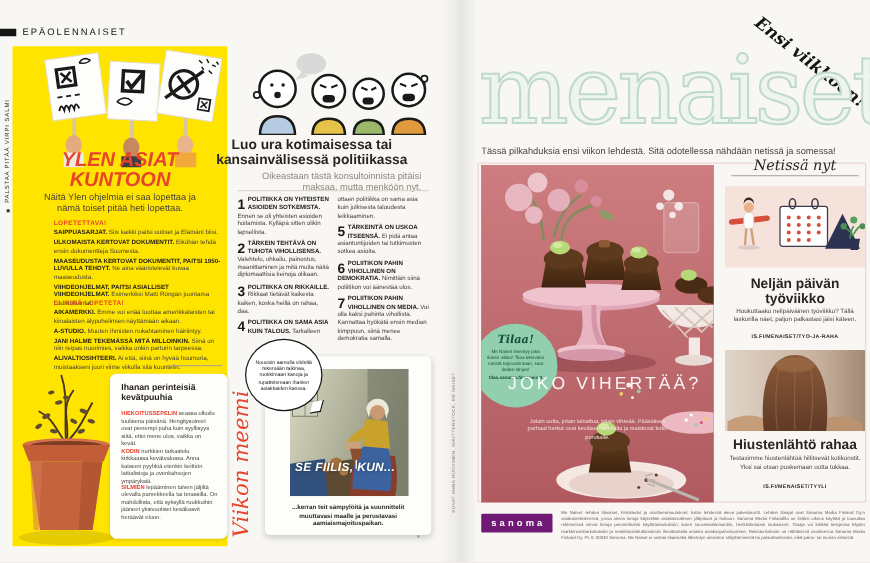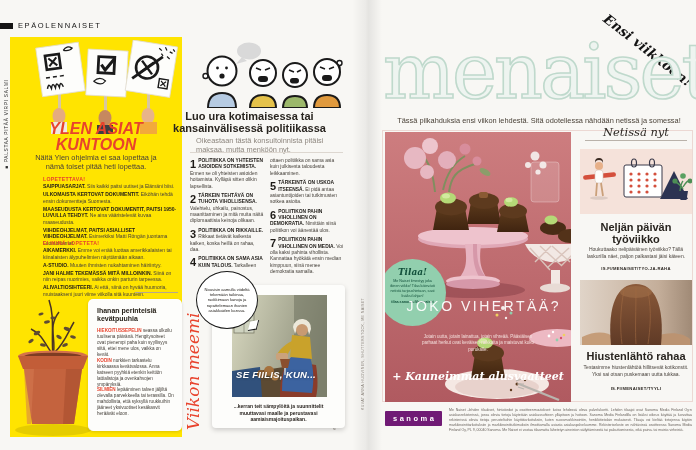--- a/index.html
+++ b/index.html
@@ -31,21 +31,21 @@
     border-radius:5px; box-shadow:0 1px 3px rgba(0,0,0,0.14); padding:8px 8px 0 9px; z-index:1; }
   .spring-title { font-size:7px; font-weight:bold; line-height:1.2; color:#262119; margin-bottom:4px; }
   .spring-card p { font-size:4.6px; line-height:1.3; color:#45403a; }
   .spring-card b { color:#e8432d; }
   .pot-svg { position:absolute; left:6px; top:292px; width:94px; height:148px; z-index:2; }
 
   
   .figures-svg { position:absolute; left:197px; top:40px; width:148px; height:68px; }
   .pol-title { position:absolute; left:168px; top:110px; width:163px; text-align:center;
     font-weight:800; font-size:11px; line-height:1.12; color:#28241f; }
-  .pol-dek { position:absolute; left:196px; top:136px; width:141px; text-align:left; font-size:7.4px; line-height:1.22; color:#8d867e; }
+  .pol-dek { position:absolute; left:196px; top:136px; width:141px; text-align:right; font-size:7.4px; line-height:1.22; color:#8d867e; }
   .pol-rule { position:absolute; left:190px; top:152px; width:153px; height:1px; background:#ddd7d0; }
   .plist { position:absolute; left:190px; top:158px; width:155px; display:flex; gap:6px; }
   .pcol { width:74px; }
   .pitem { margin-bottom:3px; font-size:4.9px; line-height:1.3; color:#45403a; }
   .pitem .num { float:left; font-size:11px; font-weight:800; line-height:0.95; margin:1px 2px 0 0; color:#1d1a16; }
   .pitem b { color:#1d1a16; }
   .pcont { font-size:4.9px; line-height:1.3; color:#45403a; margin-bottom:3px; }
   .bubble { position:absolute; left:196px; top:271px; width:62px; height:58px; background:#fff;
     border:1.5px solid #1a1a1a; border-radius:50%; z-index:4; display:flex; align-items:center; justify-content:center;
     text-align:center; font-size:4.1px; line-height:1.32; color:#1d1a16; padding:7px; }
@@ -62,21 +62,21 @@
     font-style:italic; font-size:17px; color:#e8432d; z-index:3; }
   .credit-left { position:absolute; left:333px; top:372px; height:58px; font-size:3.6px; letter-spacing:0.4px; color:#8a837b; }
 
   
   .corner-note { position:absolute; left:592px; top:42px; width:112px; text-align:center;
     font-family:"DejaVu Serif", serif; font-style:italic; font-weight:bold; font-size:13.5px; color:#141414;
     transform:rotate(38deg); }
   .logo { position:absolute; left:383px; top:34px; width:312px; text-align:center;
     font-family:"DejaVu Serif", serif; font-size:76px; line-height:1; letter-spacing:-3px;
     color:#eef4f0; -webkit-text-stroke:1.6px #bfd9cc; }
-  .rp-dek { position:absolute; left:385px; top:116px; width:308px; text-align:center; font-size:7.4px; color:#4a4238; }
+  .rp-dek { position:absolute; left:385px; top:116px; width:308px; font-size:7.4px; color:#4a4238; }
   .rp-frame { position:absolute; left:382px; top:130px; width:311px; height:272px; border:1px solid #ecd8d3; }
   .photo { position:absolute; left:385px; top:132px; width:186px; height:270px; overflow:hidden; background:#c4696d; }
   .photo svg { position:absolute; left:0; top:0; }
   .badge { position:absolute; left:-6px; top:127px; width:67px; height:67px; border-radius:50%;
     background:#92cfae; color:#14523c; text-align:center; padding-top:8px; z-index:2; }
   .badge-title { font-family:"DejaVu Serif", serif; font-style:italic; font-weight:bold; font-size:9px; margin-bottom:2px; }
   .badge-text { font-size:3.7px; line-height:1.35; padding:0 9px; }
   .badge-url { font-size:3.7px; font-weight:bold; margin-top:1px; }
   .photo-headline { position:absolute; left:10px; top:166px; width:166px; text-align:right; z-index:2;
     font-size:14px; letter-spacing:2.5px; line-height:1.18; color:rgba(255,255,255,0.93); }
@@ -380,21 +380,20 @@
       <circle cx="112" cy="183" r="1.5" fill="#f0d060"></circle>
         <circle cx="121" cy="186" r="1.2" fill="#f4ecea"></circle>
     </svg>
     <div class="badge">
       <div class="badge-title">Tilaa!</div>
       <div class="badge-text">Me Naiset ilmestyy joka ikinen viikko! Tilaa kätevästi netistä tarjoushintaan, saat lisäksi lahjan!</div>
       <div class="badge-url">tilaa.sanoma.fi/menaiset</div>
     </div>
     <div class="photo-headline">JOKO VIHERTÄÄ?</div>
     <div class="photo-body">Jotain uutta, jotain lainattua, jotain vihreää. Pääsiäisen parhaat herkut ovat keväisen raikkaita ja maistuvat koko porukalle.</div>
-    <div class="photo-extra">+ Kauneimmat alusvaatteet</div>
   </div>
 
   <div class="web-header">Netissä nyt</div>
   <div class="web-rule"></div>
 
   <div class="illo">
     <svg viewBox="0 0 112 65" width="112" height="65">
       <rect width="112" height="65" fill="#f5e2da"></rect>
       <path d="M80,50 L94,22 L108,50 z" fill="#2c3352"></path>
       <rect x="44" y="16" width="38" height="32" rx="2" fill="#fff" stroke="#3a3a4a"></rect>

